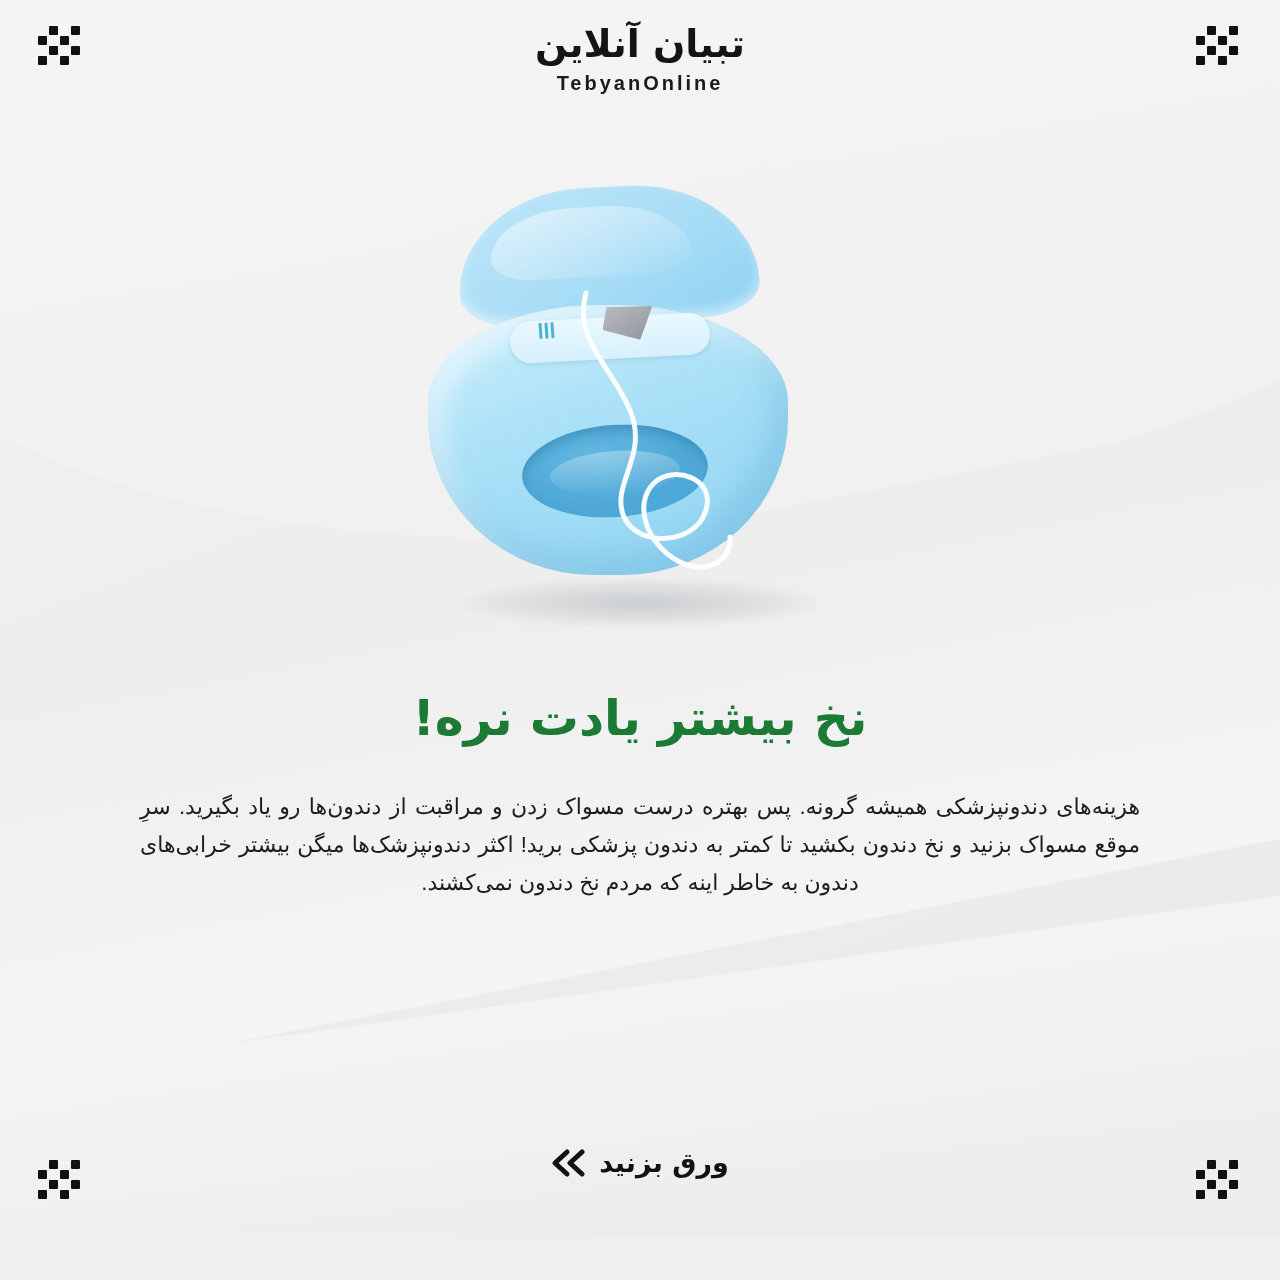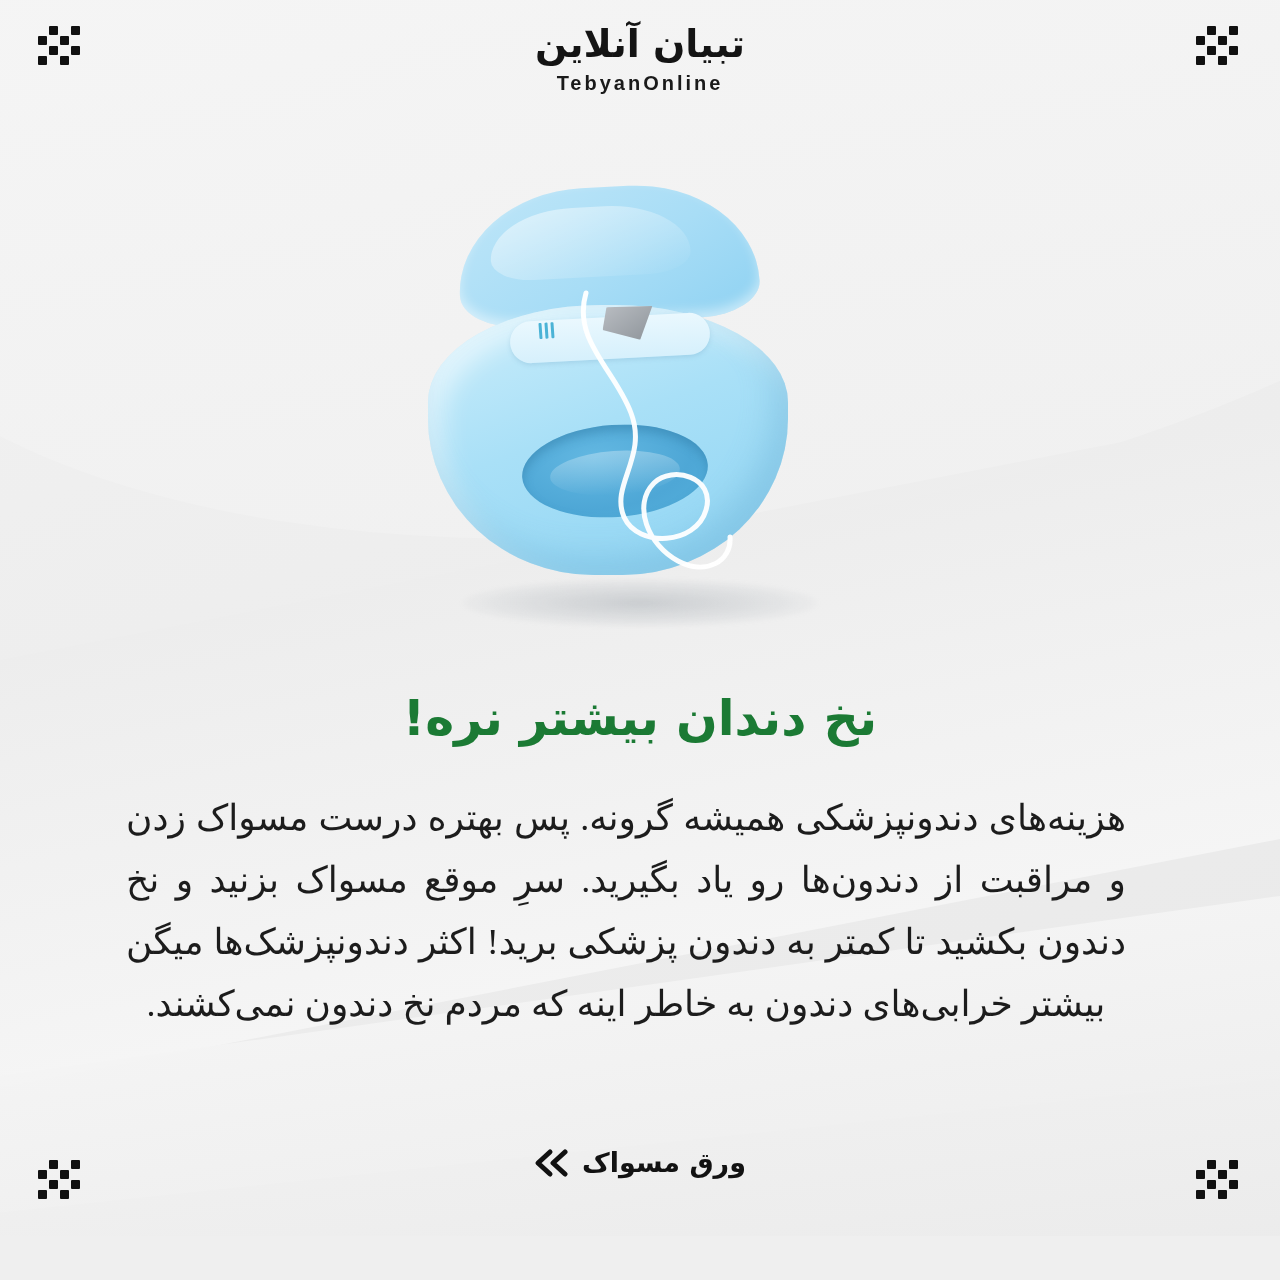--- a/index.html
+++ b/index.html
@@ -239,27 +239,27 @@
     font-weight: 700;
     color: #1b7a34;
     letter-spacing: -1px;
     direction: rtl;
   }
 
   
   .body-copy {
     position: absolute;
     top: 788px;
-    left: 126px;
+    left: 140px;
     width: 1000px;
     text-align: justify;
     text-align-last: center;
     direction: rtl;
-    font-family: Liberation Serif, serif;
-    font-size: 36px;
+    font-family: Liberation Sans, sans-serif;
+    font-size: 22px;
     line-height: 1.72;
     color: #1c1c1c;
     font-weight: 500;
   }
 
   
   .footer {
     position: absolute;
     bottom: 58px;
     left: 0;
@@ -351,26 +351,26 @@
       <i></i>
         <i></i>
         <i></i>
     </div>
     <div class="cutter"></div>
     <svg class="floss-thread" viewBox="0 0 460 470">
       <path d="M176,128 C162,175 205,205 221,248 C238,292 200,320 214,352 C228,383 286,380 296,345 C306,312 262,300 244,318 C222,340 238,380 268,396 C296,411 322,396 320,372" fill="none" stroke="#ffffff" stroke-width="5" stroke-linecap="round" opacity="0.95"></path>
     </svg>
   </div>
 
-  <div class="headline">نخ دندان بیشتر نره!</div>
+  <div class="headline">نخ بیشتر یادت نره!</div>
 
   <div class="body-copy">هزینه‌های دندونپزشکی همیشه گرونه. پس بهتره درست مسواک زدن و مراقبت از دندون‌ها رو یاد بگیرید. سرِ موقع مسواک بزنید و نخ دندون بکشید تا کمتر به دندون پزشکی برید! اکثر دندونپزشک‌ها میگن بیشتر خرابی‌های دندون به خاطر اینه که مردم نخ دندون نمی‌کشند.</div>
 
   <div class="footer">
-    <span class="footer-label">ورق مسواک</span>
+    <span class="footer-label">ورق بزنید</span>
     <span class="chevrons">
       <svg width="34" height="30" viewBox="0 0 34 30">
         <path d="M16,4 L4,15 L16,26" fill="none" stroke="#111" stroke-width="5" stroke-linecap="round" stroke-linejoin="round"></path>
         <path d="M31,4 L19,15 L31,26" fill="none" stroke="#111" stroke-width="5" stroke-linecap="round" stroke-linejoin="round"></path>
       </svg>
     </span>
   </div>
 
 </div>
 

